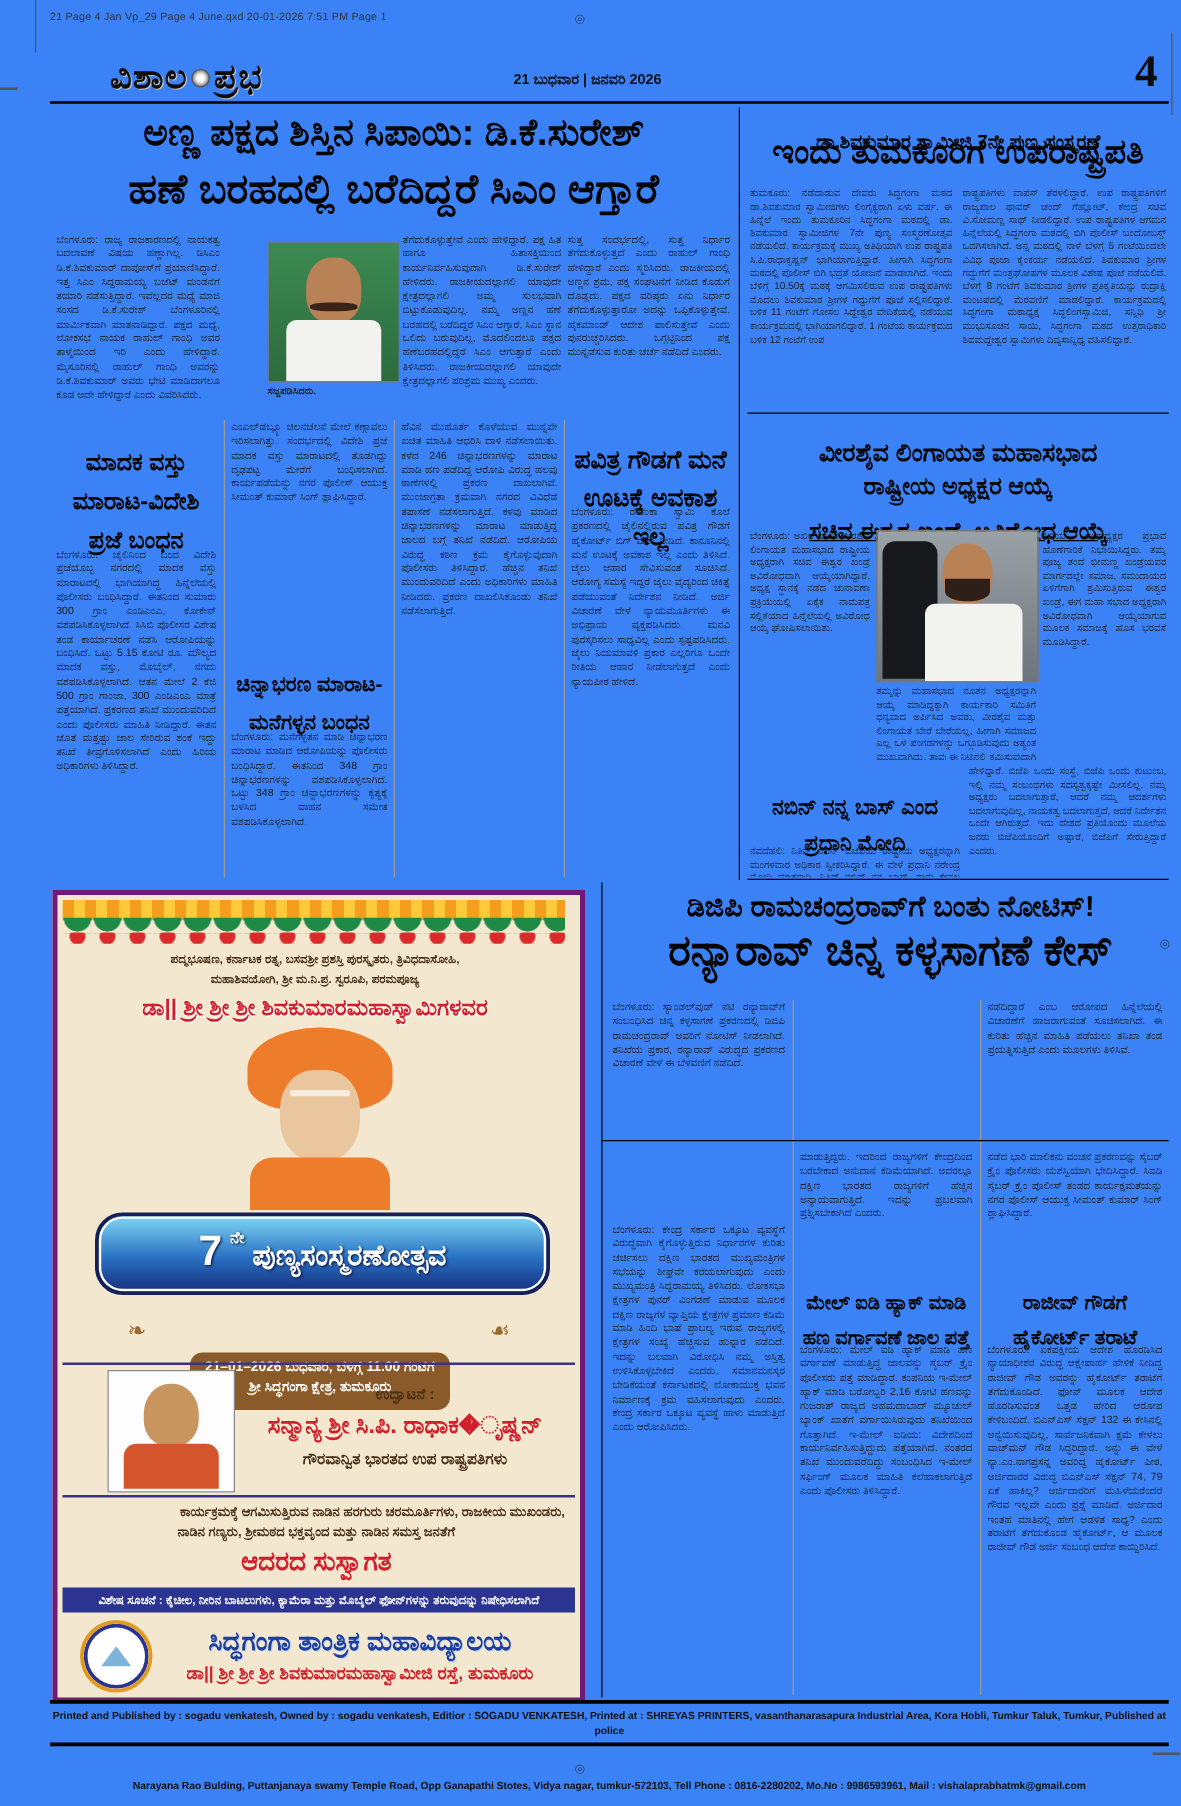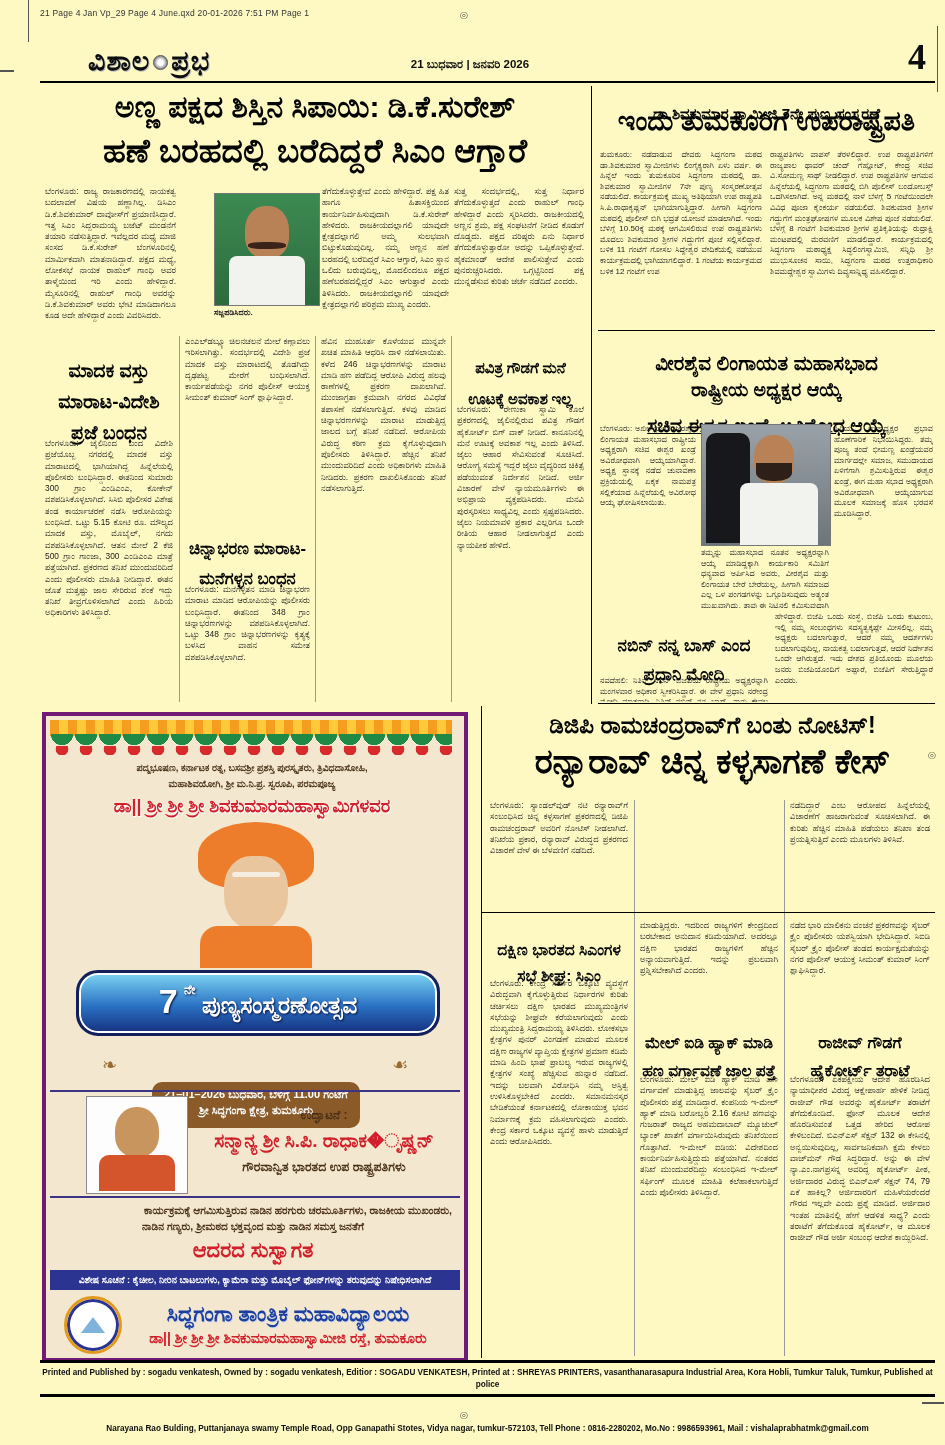--- a/index.html
+++ b/index.html
@@ -1,16 +1,16 @@
 <!DOCTYPE html>
 <html><head>
 <meta charset="utf-8">
 <style>
   html,body{margin:0;padding:0;background:#ffffff;}
-  #page{position:relative;width:945px;height:1445px;background:#fef9c3;overflow:hidden;
+  #page{position:relative;width:945px;height:1445px;background:#3b82f6;overflow:hidden;
         font-family:"Liberation Sans","DejaVu Sans",sans-serif;color:#111;}
   .abs{position:absolute;}
   .ctr{text-align:center;}
   .rule{background:#000;}
   .grayrule{background:#999;}
   .print-line{font-size:8.5px;color:#333;letter-spacing:.2px;}
   .regmark{font-size:13px;color:#222;}
   .cropline{background:#555;}
   .masthead-logo{font-size:27px;font-weight:bold;color:#0d0d0d;letter-spacing:1px;text-shadow:1px 1px 0 #bbb;}
   .masthead-date{font-size:11.5px;font-weight:bold;color:#0d0d0d;}
@@ -107,21 +107,21 @@
 
   <div class="abs body-text" style="left:185px;top:336px;width:125px;height:176px;">ಎಂಎಲ್‌ಡಬ್ಲ್ಯೂ ಚಿಲನಚಲನೆ ಮೇಲೆ ಕಣ್ಗಾವಲು ಇರಿಸಲಾಗಿತ್ತು. ಸಂದರ್ಭದಲ್ಲಿ ವಿದೇಶಿ ಪ್ರಜೆ ಮಾದಕ ವಸ್ತು ಮಾರಾಟದಲ್ಲಿ ತೊಡಗಿದ್ದು ದೃಢಪಟ್ಟ ಮೇರೆಗೆ ಬಂಧಿಸಲಾಗಿದೆ. ಕಾರ್ಯಪಡೆಯನ್ನು ನಗರ ಪೊಲೀಸ್ ಆಯುಕ್ತ ಸೀಮಂತ್ ಕುಮಾರ್ ಸಿಂಗ್ ಶ್ಲಾಘಿಸಿದ್ದಾರೆ.</div>
   <div class="abs subhead" style="left:185px;top:516px;width:125px;font-size:16.5px;line-height:30px;">
     <div>ಚಿನ್ನಾಭರಣ ಮಾರಾಟ-</div>
     <div>ಮನೆಗಳ್ಳನ ಬಂಧನ</div>
   </div>
   <div class="abs body-text" style="left:185px;top:584px;width:125px;height:118px;">ಬೆಂಗಳೂರು: ಮನೆಗಳ್ಳತನ ಮಾಡಿ ಚಿನ್ನಾಭರಣ ಮಾರಾಟ ಮಾಡಿದ ಆರೋಪಿಯನ್ನು ಪೊಲೀಸರು ಬಂಧಿಸಿದ್ದಾರೆ. ಈತನಿಂದ 348 ಗ್ರಾಂ ಚಿನ್ನಾಭರಣಗಳನ್ನು ವಶಪಡಿಸಿಕೊಳ್ಳಲಾಗಿದೆ. ಒಟ್ಟು 348 ಗ್ರಾಂ ಚಿನ್ನಾಭರಣಗಳನ್ನು ಕೃತ್ಯಕ್ಕೆ ಬಳಸಿದ ವಾಹನ ಸಮೇತ ವಶಪಡಿಸಿಕೊಳ್ಳಲಾಗಿದೆ.</div>
 
   <div class="abs body-text" style="left:321px;top:336px;width:125px;height:366px;">ಹೆವಿನ ಮುಹೂರ್ತ ಕೊಳೆಯುವ ಮುನ್ನವೇ ಖಚಿತ ಮಾಹಿತಿ ಆಧರಿಸಿ ದಾಳಿ ನಡೆಸಲಾಯಿತು. ಕಳೆದ 246 ಚಿನ್ನಾಭರಣಗಳನ್ನು ಮಾರಾಟ ಮಾಡಿ ಹಣ ಪಡೆದಿದ್ದ ಆರೋಪಿ ವಿರುದ್ಧ ಹಲವು ಠಾಣೆಗಳಲ್ಲಿ ಪ್ರಕರಣ ದಾಖಲಾಗಿವೆ. ಮುಂಜಾಗ್ರತಾ ಕ್ರಮವಾಗಿ ನಗರದ ವಿವಿಧೆಡೆ ತಪಾಸಣೆ ನಡೆಸಲಾಗುತ್ತಿದೆ. ಕಳವು ಮಾಡಿದ ಚಿನ್ನಾಭರಣಗಳನ್ನು ಮಾರಾಟ ಮಾಡುತ್ತಿದ್ದ ಜಾಲದ ಬಗ್ಗೆ ತನಿಖೆ ನಡೆದಿದೆ. ಆರೋಪಿಯ ವಿರುದ್ಧ ಕಠಿಣ ಕ್ರಮ ಕೈಗೊಳ್ಳುವುದಾಗಿ ಪೊಲೀಸರು ತಿಳಿಸಿದ್ದಾರೆ. ಹೆಚ್ಚಿನ ತನಿಖೆ ಮುಂದುವರಿದಿದೆ ಎಂದು ಅಧಿಕಾರಿಗಳು ಮಾಹಿತಿ ನೀಡಿದರು. ಪ್ರಕರಣ ದಾಖಲಿಸಿಕೊಂಡು ತನಿಖೆ ನಡೆಸಲಾಗುತ್ತಿದೆ.</div>
 
-  <div class="abs subhead" style="left:457px;top:336px;width:127px;font-size:15px;line-height:31px;font-family:Liberation Serif, serif;">
+  <div class="abs subhead" style="left:457px;top:336px;width:127px;font-size:20px;line-height:31px;">
     <div>ಪವಿತ್ರ ಗೌಡಗೆ ಮನೆ</div>
     <div>ಊಟಕ್ಕೆ ಅವಕಾಶ ಇಲ್ಲ</div>
   </div>
   <div class="abs body-text" style="left:457px;top:404px;width:127px;height:298px;">ಬೆಂಗಳೂರು: ರೇಣುಕಾ ಸ್ವಾಮಿ ಕೊಲೆ ಪ್ರಕರಣದಲ್ಲಿ ಜೈಲಿನಲ್ಲಿರುವ ಪವಿತ್ರ ಗೌಡಗೆ ಹೈಕೋರ್ಟ್ ಬಿಗ್ ವಾಕ್ ನೀಡಿದೆ. ಕಾನೂನಿನಲ್ಲಿ ಮನೆ ಊಟಕ್ಕೆ ಅವಕಾಶ ಇಲ್ಲ ಎಂದು ತಿಳಿಸಿದೆ. ಜೈಲು ಆಹಾರ ಸೇವಿಸುವಂತೆ ಸೂಚಿಸಿದೆ. ಆರೋಗ್ಯ ಸಮಸ್ಯೆ ಇದ್ದರೆ ಜೈಲು ವೈದ್ಯರಿಂದ ಚಿಕಿತ್ಸೆ ಪಡೆಯುವಂತೆ ನಿರ್ದೇಶನ ನೀಡಿದೆ. ಅರ್ಜಿ ವಿಚಾರಣೆ ವೇಳೆ ನ್ಯಾಯಮೂರ್ತಿಗಳು ಈ ಅಭಿಪ್ರಾಯ ವ್ಯಕ್ತಪಡಿಸಿದರು. ಮನವಿ ಪುರಸ್ಕರಿಸಲು ಸಾಧ್ಯವಿಲ್ಲ ಎಂದು ಸ್ಪಷ್ಟಪಡಿಸಿದರು. ಜೈಲು ನಿಯಮಾವಳಿ ಪ್ರಕಾರ ಎಲ್ಲರಿಗೂ ಒಂದೇ ರೀತಿಯ ಆಹಾರ ನೀಡಲಾಗುತ್ತದೆ ಎಂದು ನ್ಯಾಯಪೀಠ ಹೇಳಿದೆ.</div>
 
   <div class="abs subhead" style="left:598px;top:88px;width:337px;font-size:15px;">ಡಾ.ಶಿವಕುಮಾರ ಸ್ವಾಮೀಜಿ 7ನೇ ಪುಣ್ಯ ಸಂಸ್ಮರಣೆ</div>
   <div class="abs hl-xl ctr" style="left:598px;top:106px;width:337px;font-size:27px;">ಇಂದು ತುಮಕೂರಿಗೆ ಉಪರಾಷ್ಟ್ರಪತಿ</div>
   <div class="abs body-text small" style="left:600px;top:150px;width:162px;height:176px;">ತುಮಕೂರು: ನಡೆದಾಡುವ ದೇವರು ಸಿದ್ಧಗಂಗಾ ಮಠದ ಡಾ.ಶಿವಕುಮಾರ ಸ್ವಾಮೀಜಿಗಳು ಲಿಂಗೈಕ್ಯರಾಗಿ ಏಳು ವರ್ಷ. ಈ ಹಿನ್ನೆಲೆ ಇಂದು ತುಮಕೂರಿನ ಸಿದ್ಧಗಂಗಾ ಮಠದಲ್ಲಿ ಡಾ. ಶಿವಕುಮಾರ ಸ್ವಾಮೀಜಿಗಳ 7ನೇ ಪುಣ್ಯ ಸಂಸ್ಮರಣೋತ್ಸವ ನಡೆಯಲಿದೆ. ಕಾರ್ಯಕ್ರಮಕ್ಕೆ ಮುಖ್ಯ ಅತಿಥಿಯಾಗಿ ಉಪ ರಾಷ್ಟ್ರಪತಿ ಸಿ.ಪಿ.ರಾಧಾಕೃಷ್ಣನ್ ಭಾಗಿಯಾಗುತ್ತಿದ್ದಾರೆ. ಹೀಗಾಗಿ ಸಿದ್ಧಗಂಗಾ ಮಠದಲ್ಲಿ ಪೊಲೀಸ್ ಬಿಗಿ ಭದ್ರತೆ ಯೋಜನೆ ಮಾಡಲಾಗಿದೆ. ಇಂದು ಬೆಳಿಗ್ಗೆ 10.50ಕ್ಕೆ ಮಠಕ್ಕೆ ಆಗಮಿಸಲಿರುವ ಉಪ ರಾಷ್ಟ್ರಪತಿಗಳು ಮೊದಲು ಶಿವಕುಮಾರ ಶ್ರೀಗಳ ಗದ್ದುಗೆಗೆ ಪೂಜೆ ಸಲ್ಲಿಸಲಿದ್ದಾರೆ. ಬಳಿಕ 11 ಗಂಟೆಗೆ ಗೋಸಲ ಸಿದ್ದೇಶ್ವರ ವೇದಿಕೆಯಲ್ಲಿ ನಡೆಯುವ ಕಾರ್ಯಕ್ರಮದಲ್ಲಿ ಭಾಗಿಯಾಗಲಿದ್ದಾರೆ. 1 ಗಂಟೆಯ ಕಾರ್ಯಕ್ರಮದ ಬಳಿಕ 12 ಗಂಟೆಗೆ ಉಪ</div>
   <div class="abs body-text small" style="left:770px;top:150px;width:163px;height:176px;">ರಾಷ್ಟ್ರಪತಿಗಳು ವಾಪಸ್ ತೆರಳಲಿದ್ದಾರೆ. ಉಪ ರಾಷ್ಟ್ರಪತಿಗಳಿಗೆ ರಾಜ್ಯಪಾಲ ಥಾವರ್ ಚಂದ್ ಗೆಹ್ಲೋಟ್, ಕೇಂದ್ರ ಸಚಿವ ವಿ.ಸೋಮಣ್ಣ ಸಾಥ್ ನೀಡಲಿದ್ದಾರೆ. ಉಪ ರಾಷ್ಟ್ರಪತಿಗಳ ಆಗಮನ ಹಿನ್ನೆಲೆಯಲ್ಲಿ ಸಿದ್ಧಗಂಗಾ ಮಠದಲ್ಲಿ ಬಿಗಿ ಪೊಲೀಸ್ ಬಂದೋಬಸ್ತ್ ಒದಗಿಸಲಾಗಿದೆ. ಅನ್ನ ಮಠದಲ್ಲಿ ನಾಳೆ ಬೆಳಗ್ಗೆ 5 ಗಂಟೆಯಿಂದಲೇ ವಿವಿಧ ಪೂಜಾ ಕೈಂಕರ್ಯ ನಡೆಯಲಿದೆ. ಶಿವಕುಮಾರ ಶ್ರೀಗಳ ಗದ್ದುಗೆಗೆ ಮಂತ್ರಘೋಷಗಳ ಮೂಲಕ ವಿಶೇಷ ಪೂಜೆ ನಡೆಯಲಿದೆ. ಬೆಳಗ್ಗೆ 8 ಗಂಟೆಗೆ ಶಿವಕುಮಾರ ಶ್ರೀಗಳ ಪ್ರತಿಕೃತಿಯನ್ನು ರುದ್ರಾಕ್ಷಿ ಮಂಟಪದಲ್ಲಿ ಮೆರವಣಿಗೆ ಮಾಡಲಿದ್ದಾರೆ. ಕಾರ್ಯಕ್ರಮದಲ್ಲಿ ಸಿದ್ಧಗಂಗಾ ಮಠಾಧ್ಯಕ್ಷ ಸಿದ್ಧಲಿಂಗಸ್ವಾಮಿಜಿ, ಸನ್ನಿಧಿ ಶ್ರೀ ಮುಭುಸೂಚನ ಸಾಯಿ, ಸಿದ್ಧಗಂಗಾ ಮಠದ ಉತ್ತರಾಧಿಕಾರಿ ಶಿವಮದ್ದೇಶ್ವರ ಸ್ವಾಮಿಗಳು ದಿವ್ಯಸಾನ್ನಿಧ್ಯ ವಹಿಸಲಿದ್ದಾರೆ.</div>
   <div class="abs rule" style="left:598px;top:330px;width:337px;height:1px;"></div>
@@ -153,24 +153,20 @@
   <div class="abs hl-xl ctr" style="left:490px;top:742px;width:445px;font-size:34px;">ರನ್ಯಾರಾವ್ ಚಿನ್ನ ಕಳ್ಳಸಾಗಣೆ ಕೇಸ್</div>
 
   <div class="abs grayrule" style="left:634px;top:800px;width:1px;height:556px;"></div>
   <div class="abs grayrule" style="left:784px;top:800px;width:1px;height:556px;"></div>
 
   <div class="abs body-text" style="left:490px;top:800px;width:138px;height:108px;">ಬೆಂಗಳೂರು: ಸ್ಯಾಂಡಲ್‌ವುಡ್ ನಟಿ ರನ್ಯಾರಾವ್‌ಗೆ ಸಂಬಂಧಿಸಿದ ಚಿನ್ನ ಕಳ್ಳಸಾಗಣೆ ಪ್ರಕರಣದಲ್ಲಿ ಡಿಜಿಪಿ ರಾಮಚಂದ್ರರಾವ್ ಅವರಿಗೆ ನೋಟಿಸ್ ನೀಡಲಾಗಿದೆ. ತನಿಖೆಯ ಪ್ರಕಾರ, ರನ್ಯಾರಾವ್ ವಿರುದ್ಧದ ಪ್ರಕರಣದ ವಿಚಾರಣೆ ವೇಳೆ ಈ ಬೆಳವಣಿಗೆ ನಡೆದಿದೆ.</div>
   <div class="abs body-text" style="left:790px;top:800px;width:140px;height:108px;">ನಡೆದಿದ್ದಾರೆ ಎಂಬ ಆರೋಪದ ಹಿನ್ನೆಲೆಯಲ್ಲಿ ವಿಚಾರಣೆಗೆ ಹಾಜರಾಗುವಂತೆ ಸೂಚಿಸಲಾಗಿದೆ. ಈ ಕುರಿತು ಹೆಚ್ಚಿನ ಮಾಹಿತಿ ಪಡೆಯಲು ತನಿಖಾ ತಂಡ ಪ್ರಯತ್ನಿಸುತ್ತಿದೆ ಎಂದು ಮೂಲಗಳು ತಿಳಿಸಿವೆ.</div>
 
   <div class="abs rule" style="left:482px;top:912px;width:453px;height:1px;"></div>
 
-  <div class="abs subhead" style="left:490px;top:920px;width:138px;font-size:15.5px;line-height:26px;">
-    <div>ದಕ್ಷಿಣ ಭಾರತದ ಸಿಎಂಗಳ</div>
-    <div>ಸಭೆ ಶೀಘ್ರ: ಸಿಎಂ</div>
-  </div>
   <div class="abs body-text" style="left:490px;top:978px;width:138px;height:378px;">ಬೆಂಗಳೂರು: ಕೇಂದ್ರ ಸರ್ಕಾರ ಒಕ್ಕೂಟ ವ್ಯವಸ್ಥೆಗೆ ವಿರುದ್ಧವಾಗಿ ಕೈಗೊಳ್ಳುತ್ತಿರುವ ನಿರ್ಧಾರಗಳ ಕುರಿತು ಚರ್ಚಿಸಲು ದಕ್ಷಿಣ ಭಾರತದ ಮುಖ್ಯಮಂತ್ರಿಗಳ ಸಭೆಯನ್ನು ಶೀಘ್ರವೇ ಕರೆಯಲಾಗುವುದು ಎಂದು ಮುಖ್ಯಮಂತ್ರಿ ಸಿದ್ದರಾಮಯ್ಯ ತಿಳಿಸಿದರು. ಲೋಕಸಭಾ ಕ್ಷೇತ್ರಗಳ ಪುನರ್ ವಿಂಗಡಣೆ ಮಾಡುವ ಮೂಲಕ ದಕ್ಷಿಣ ರಾಜ್ಯಗಳ ವ್ಯಾಪ್ತಿಯ ಕ್ಷೇತ್ರಗಳ ಪ್ರಮಾಣ ಕಡಿಮೆ ಮಾಡಿ ಹಿಂದಿ ಭಾಷೆ ಪ್ರಾಬಲ್ಯ ಇರುವ ರಾಜ್ಯಗಳಲ್ಲಿ ಕ್ಷೇತ್ರಗಳ ಸಂಖ್ಯೆ ಹೆಚ್ಚಿಸುವ ಹುನ್ನಾರ ನಡೆದಿದೆ. ಇದನ್ನು ಬಲವಾಗಿ ವಿರೋಧಿಸಿ ನಮ್ಮ ಅಸ್ತಿತ್ವ ಉಳಿಸಿಕೊಳ್ಳಬೇಕಿದೆ ಎಂದರು. ಸಮಾನಮನಸ್ಕರ ಬೇಡಿಕೆಯಂತೆ ಕರ್ನಾಟಕದಲ್ಲಿ ಲೋಕಾಯುಕ್ತ ಭವನ ನಿರ್ಮಾಣಕ್ಕೆ ಕ್ರಮ ವಹಿಸಲಾಗುವುದು ಎಂದರು. ಕೇಂದ್ರ ಸರ್ಕಾರ ಒಕ್ಕೂಟ ವ್ಯವಸ್ಥೆ ಹಾಳು ಮಾಡುತ್ತಿದೆ ಎಂದು ಆರೋಪಿಸಿದರು.</div>
 
   <div class="abs body-text" style="left:640px;top:920px;width:138px;height:90px;">ಮಾಡುತ್ತಿದ್ದರು. ಇದರಿಂದ ರಾಜ್ಯಗಳಿಗೆ ಕೇಂದ್ರದಿಂದ ಬರಬೇಕಾದ ಅನುದಾನ ಕಡಿಮೆಯಾಗಿದೆ. ಅದರಲ್ಲೂ ದಕ್ಷಿಣ ಭಾರತದ ರಾಜ್ಯಗಳಿಗೆ ಹೆಚ್ಚಿನ ಅನ್ಯಾಯವಾಗುತ್ತಿದೆ. ಇದನ್ನು ಪ್ರಬಲವಾಗಿ ಪ್ರಶ್ನಿಸಬೇಕಾಗಿದೆ ಎಂದರು.</div>
   <div class="abs subhead" style="left:640px;top:1012px;width:138px;font-size:15.5px;line-height:28px;">
     <div>ಮೇಲ್ ಐಡಿ ಹ್ಯಾಕ್ ಮಾಡಿ</div>
     <div>ಹಣ ವರ್ಗಾವಣೆ ಜಾಲ ಪತ್ತೆ</div>
   </div>
   <div class="abs body-text" style="left:640px;top:1074px;width:138px;height:282px;">ಬೆಂಗಳೂರು: ಮೇಲ್ ಐಡಿ ಹ್ಯಾಕ್ ಮಾಡಿ ಹಣ ವರ್ಗಾವಣೆ ಮಾಡುತ್ತಿದ್ದ ಜಾಲವನ್ನು ಸೈಬರ್ ಕ್ರೈಂ ಪೊಲೀಸರು ಪತ್ತೆ ಮಾಡಿದ್ದಾರೆ. ಕಂಪನಿಯ ಇ-ಮೇಲ್ ಹ್ಯಾಕ್ ಮಾಡಿ ಬರೋಬ್ಬರಿ 2.16 ಕೋಟಿ ಹಣವನ್ನು ಗುಜರಾತ್ ರಾಜ್ಯದ ಅಹಮದಾಬಾದ್ ಮ್ಯೂಚುಲ್ ಬ್ಯಾಂಕ್ ಖಾತೆಗೆ ವರ್ಗಾಯಿಸಿರುವುದು ತನಿಖೆಯಿಂದ ಗೊತ್ತಾಗಿದೆ. ಇ-ಮೇಲ್ ಐಡಿಯ: ವಿದೇಶದಿಂದ ಕಾರ್ಯನಿರ್ವಹಿಸುತ್ತಿದ್ದುದು ಪತ್ತೆಯಾಗಿದೆ. ನಂತರದ ತನಿಖೆ ಮುಂದುವರೆದಿದ್ದು ಸಂಬಂಧಿಸಿದ ಇ-ಮೇಲ್ ಸರ್ಫಿಂಗ್ ಮೂಲಕ ಮಾಹಿತಿ ಕಲೆಹಾಕಲಾಗುತ್ತಿದೆ ಎಂದು ಪೊಲೀಸರು ತಿಳಿಸಿದ್ದಾರೆ.</div>
 
   <div class="abs body-text" style="left:790px;top:920px;width:140px;height:90px;">ನಡೆದ ಭಾರಿ ಮಾಲಿಕನು ವಂಚನೆ ಪ್ರಕರಣವನ್ನು ಸೈಬರ್ ಕ್ರೈಂ ಪೊಲೀಸರು ಯಶಸ್ವಿಯಾಗಿ ಭೇದಿಸಿದ್ದಾರೆ. ಸಿಐಡಿ ಸೈಬರ್ ಕ್ರೈಂ ಪೊಲೀಸ್ ತಂಡದ ಕಾರ್ಯಕ್ಷಮತೆಯನ್ನು ನಗರ ಪೊಲೀಸ್ ಆಯುಕ್ತ ಸೀಮಂತ್ ಕುಮಾರ್ ಸಿಂಗ್ ಶ್ಲಾಘಿಸಿದ್ದಾರೆ.</div>

